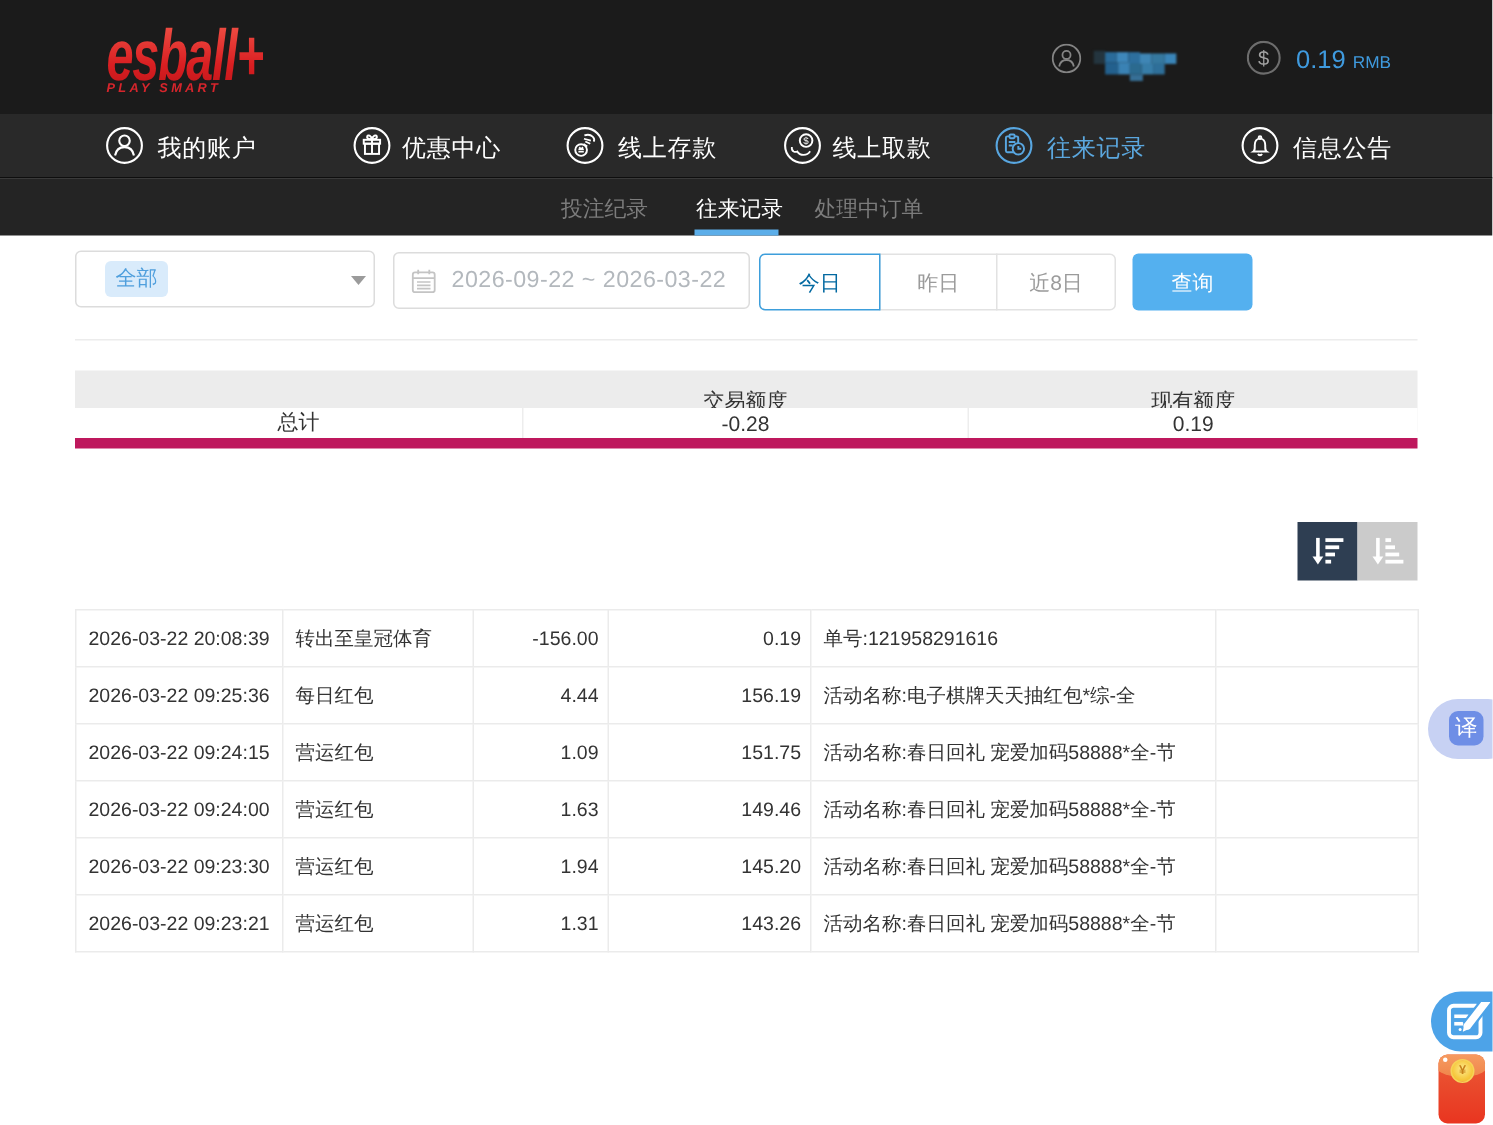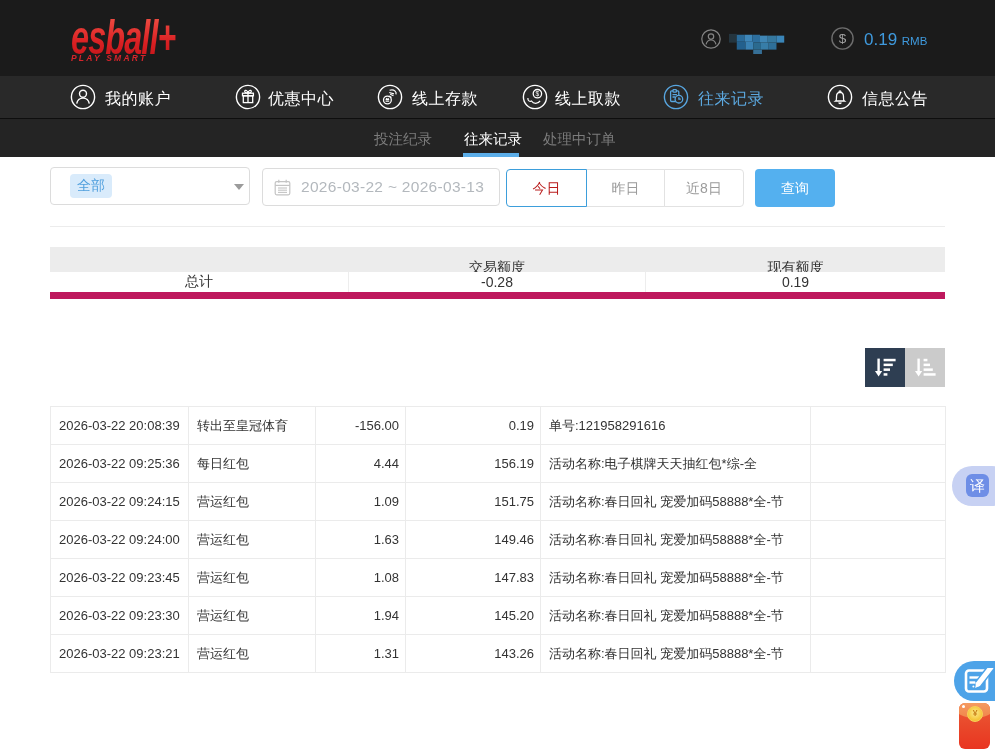--- a/index.html
+++ b/index.html
@@ -15,21 +15,21 @@
 .sntab{position:absolute;top:130px;font-size:14.5px;color:#7c7c7c}
 .snline{position:absolute;left:463px;top:153px;width:56px;height:4px;background:#5caee9}
 .bal{position:absolute;left:864px;top:30px;font-size:17px;color:#3f9ade}
 .balr{font-size:11.5px}
 .dd{position:absolute;left:50px;top:167px;width:200px;height:38px;border:1px solid #dcdcdc;border-radius:4px;background:#fff}
 .ddsel{position:absolute;left:19px;top:6px;padding:3px 7px;background:#d9ebfb;color:#4f9fdd;font-size:14px;border-radius:4px}
 .ddcaret{position:absolute;left:183px;top:16px;width:0;height:0;border-left:5px solid transparent;border-right:5px solid transparent;border-top:6px solid #9b9b9b}
 .datebox{position:absolute;left:262px;top:168px;width:238px;height:38px;border:1px solid #dcdcdc;border-radius:4px;background:#fff}
 .datetxt{position:absolute;left:38px;top:9px;font-size:15.5px;color:#b3b8bd;letter-spacing:0.3px}
 .btng{position:absolute;top:169px;height:38px;font-size:14px;text-align:center;line-height:36px;background:#fff}
-#b1{left:506px;width:81px;border:1px solid #3d9edb;color:#b91c1c;border-radius:4px 0 0 4px;z-index:2}
+#b1{left:506px;width:81px;border:1px solid #3d9edb;color:#0369a1;border-radius:4px 0 0 4px;z-index:2}
 #b2{left:586px;width:79px;border:1px solid #e2e2e2;color:#9b9b9b}
 #b3{left:664px;width:80px;border:1px solid #e2e2e2;color:#9b9b9b;border-radius:0 4px 4px 0}
 .qbtn{position:absolute;left:755px;top:169px;width:80px;height:38px;background:#54b0ef;color:#fff;font-size:14px;text-align:center;line-height:38px;border-radius:4px}
 .sep{position:absolute;left:50px;top:226px;width:895px;height:1px;background:#ececec}
 .sumh{position:absolute;left:50px;top:247px;width:895px;height:41px;background:#ececec}
 .sumb{position:absolute;left:50px;top:272px;width:895px;height:27px;background:#fff;border-bottom:7px solid #be185d}
 .sc{position:absolute;top:0;height:100%;display:flex;align-items:center;justify-content:center;font-size:14px;color:#333}
 .sortL{position:absolute;left:865px;top:348px;width:40px;height:39px;background:#2e3e52;display:flex;align-items:center;justify-content:center}
 .sortR{position:absolute;left:905px;top:348px;width:40px;height:39px;background:#cbcbcb;display:flex;align-items:center;justify-content:center}
 table.dt{position:absolute;left:50px;top:406px;width:895px;border-collapse:collapse;table-layout:fixed;font-size:13px;color:#333}
@@ -136,21 +136,21 @@
       <rect x="1.2" y="2.6" width="14.6" height="13.2" rx="1.5"></rect>
       <line x1="1.2" y1="6.4" x2="15.8" y2="6.4"></line>
       <line x1="4.8" y1="0.8" x2="4.8" y2="3.8"></line>
       <line x1="12.2" y1="0.8" x2="12.2" y2="3.8"></line>
       <g stroke-width="1.1">
         <line x1="4" y1="9" x2="13" y2="9"></line>
         <line x1="4" y1="11.2" x2="13" y2="11.2"></line>
         <line x1="4" y1="13.4" x2="13" y2="13.4"></line>
       </g>
     </svg>
-    <span class="datetxt">2026-03-22 ~ 2026-03-13</span>
+    <span class="datetxt">2026-09-22 ~ 2026-03-22</span>
   </div>
 <div class="btng" id="b1">今日</div>
 <div class="btng" id="b2">昨日</div>
 <div class="btng" id="b3">近8日</div>
 <div class="qbtn">查询</div>
 <div class="sep"></div>
 <div class="sumh">
     <span class="sc" style="left:298px;width:298px">交易额度</span>
     <span class="sc" style="left:596px;width:299px">现有额度</span>
   </div>
@@ -215,28 +215,20 @@
       </tr>
 <tr>
         <td>2026-03-22 09:24:00</td>
         <td>营运红包</td>
         <td class="r">1.63</td>
         <td class="r">149.46</td>
         <td>活动名称:春日回礼 宠爱加码58888*全-节</td>
         <td></td>
       </tr>
 <tr>
-        <td>2026-03-22 09:23:45</td>
-        <td>营运红包</td>
-        <td class="r">1.08</td>
-        <td class="r">147.83</td>
-        <td>活动名称:春日回礼 宠爱加码58888*全-节</td>
-        <td></td>
-      </tr>
-<tr>
         <td>2026-03-22 09:23:30</td>
         <td>营运红包</td>
         <td class="r">1.94</td>
         <td class="r">145.20</td>
         <td>活动名称:春日回礼 宠爱加码58888*全-节</td>
         <td></td>
       </tr>
 <tr>
         <td>2026-03-22 09:23:21</td>
         <td>营运红包</td>

